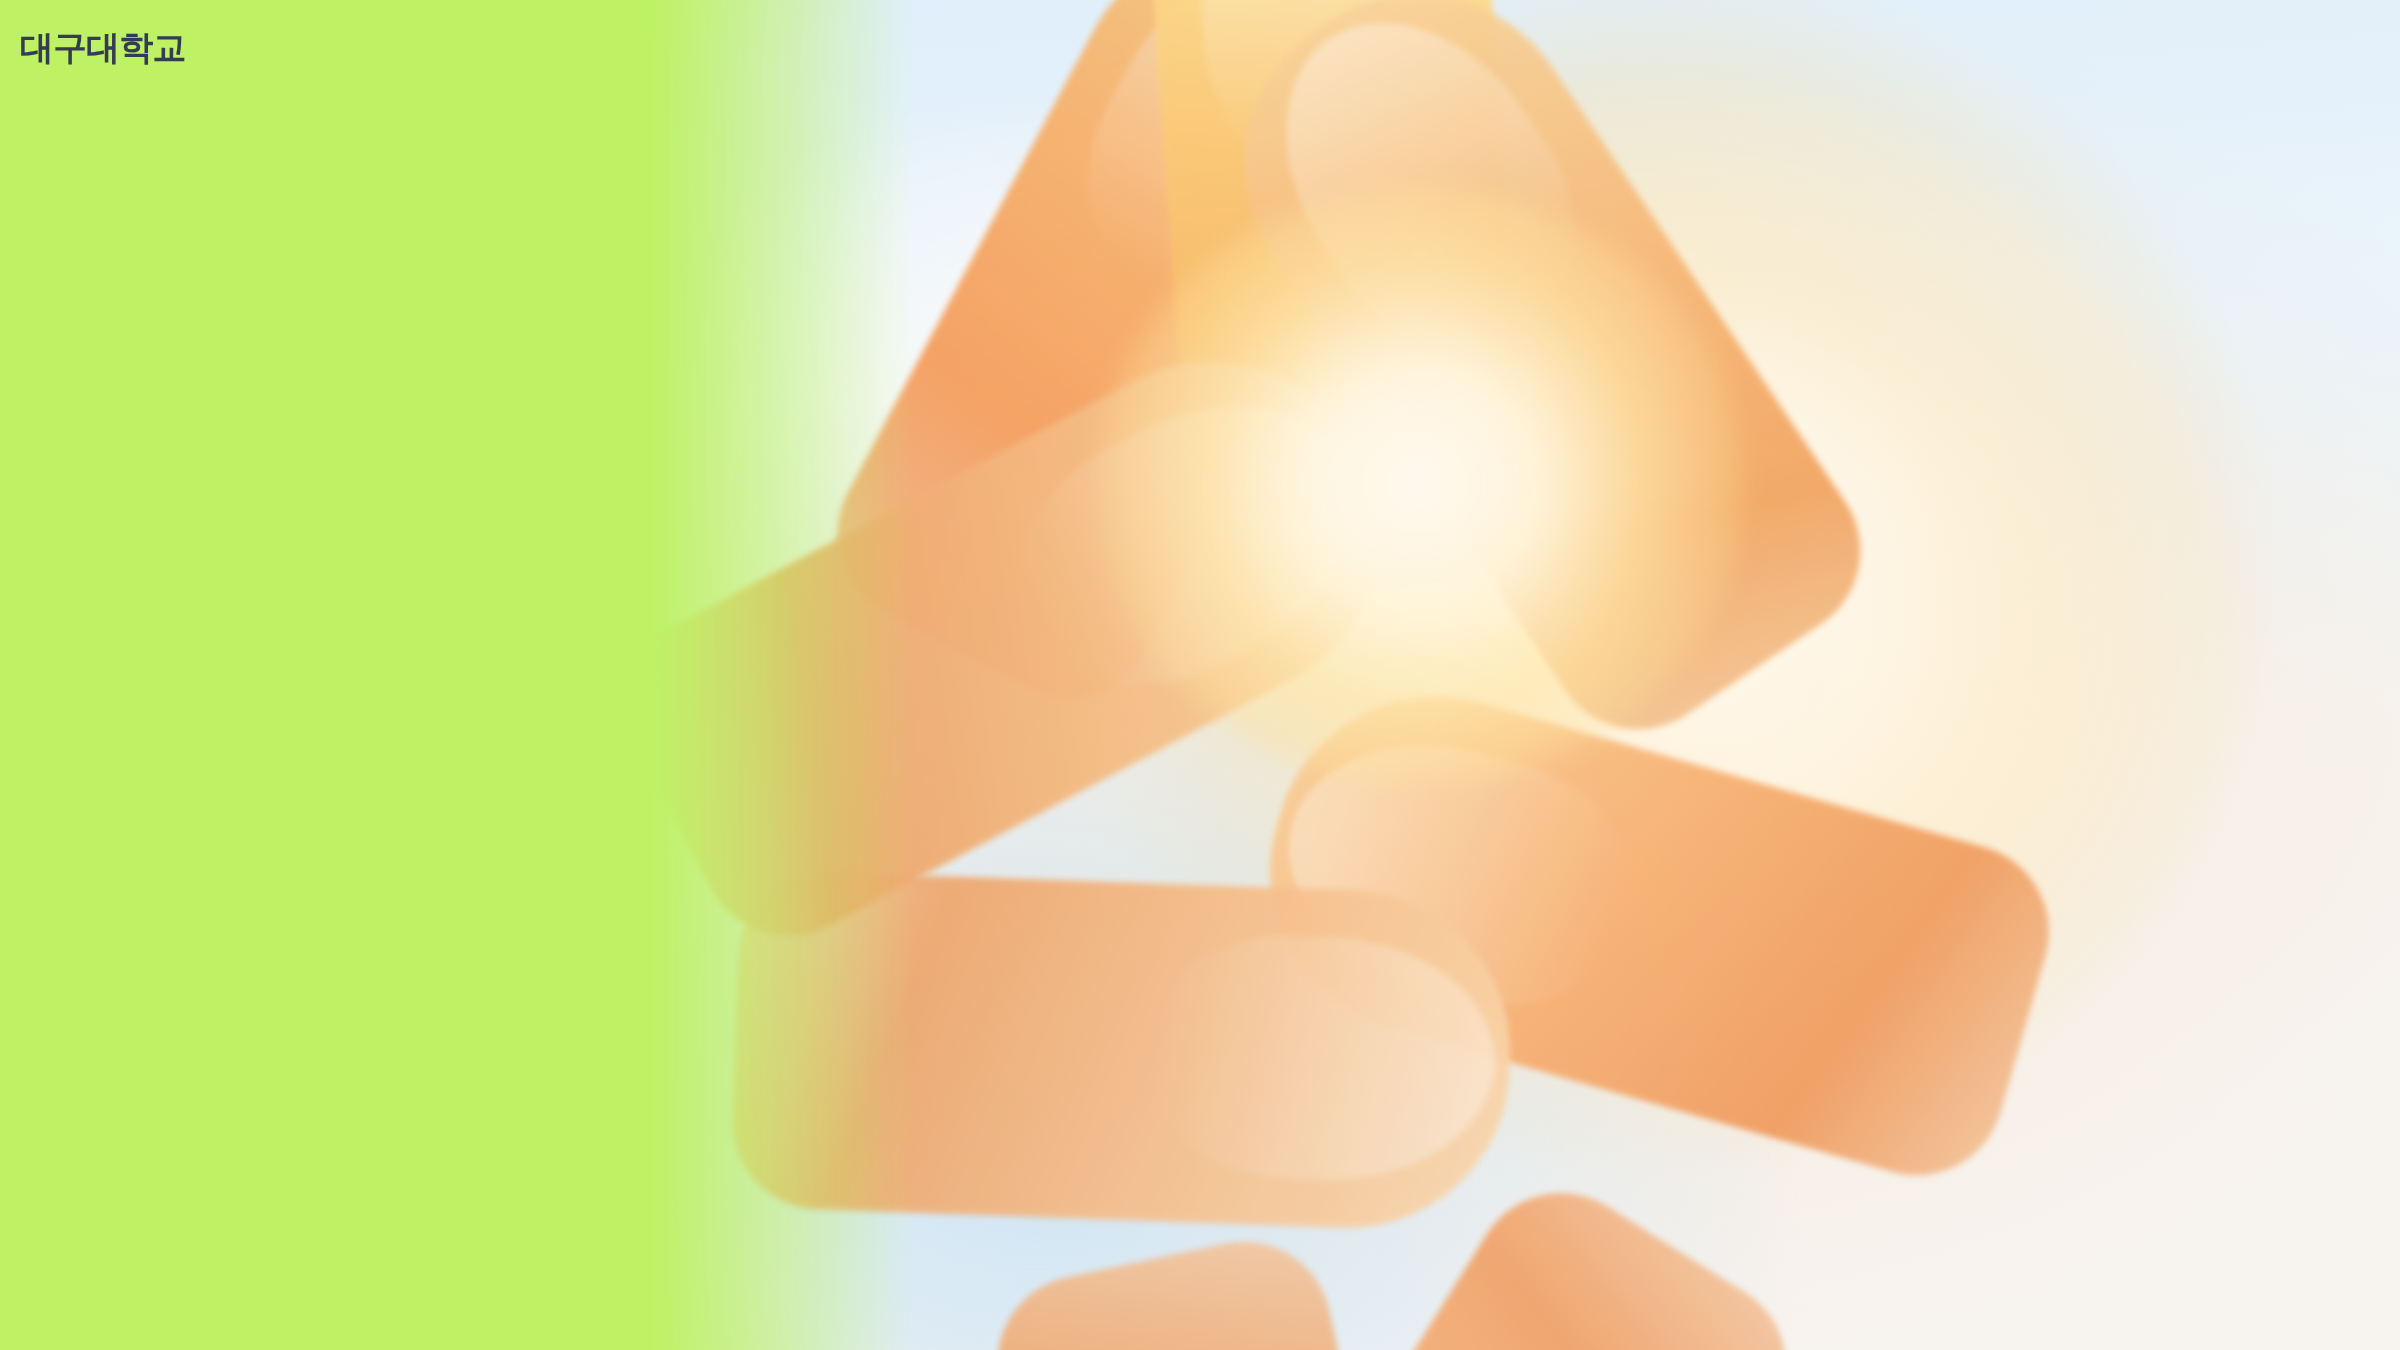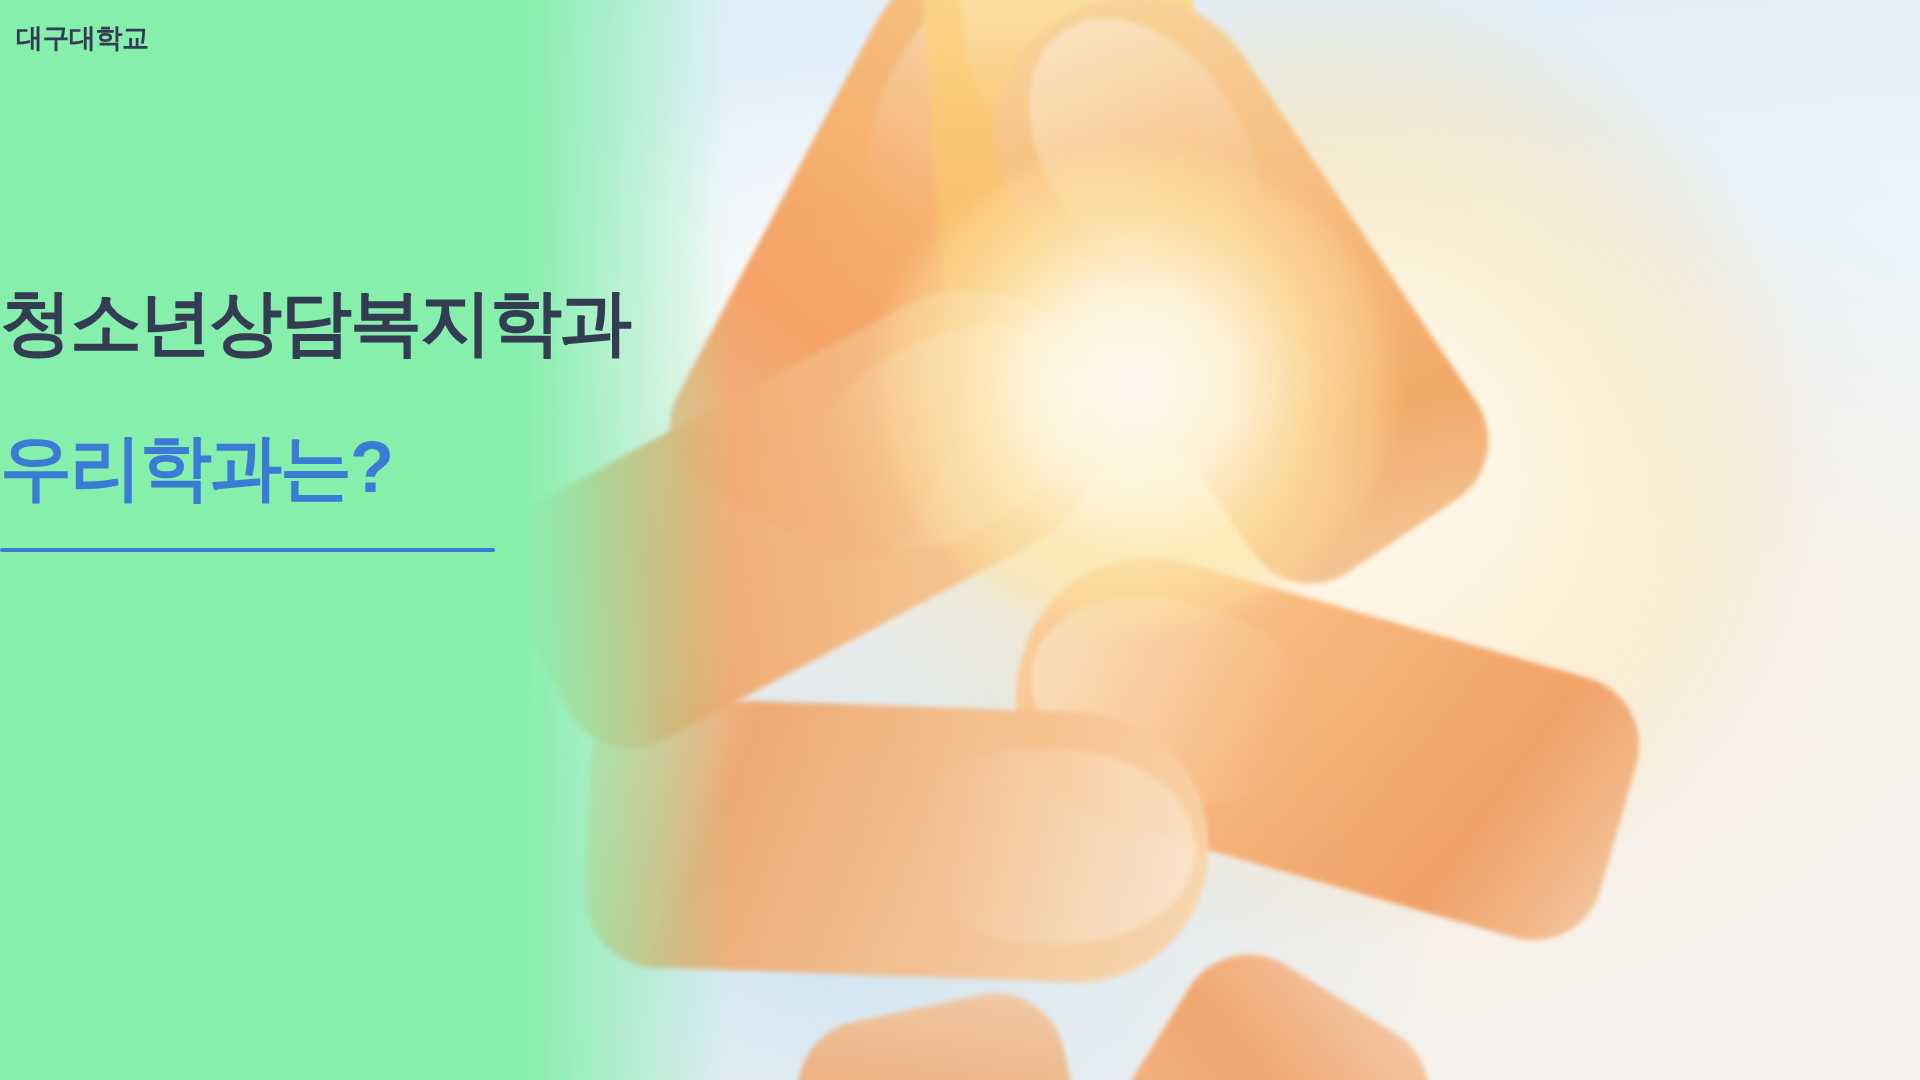--- a/index.html
+++ b/index.html
@@ -6,21 +6,21 @@
   html, body {
     width:1920px; height:1080px;
     overflow:hidden;
     background:#f8f8f8;
     font-family:"Liberation Sans","DejaVu Sans",sans-serif;
   }
 
   .slide {
     position:relative;
     width:1920px; height:1080px;
-    background:#86efac;
+    background:#bef264;
     overflow:hidden;
   }
 
   
   .logo {
     position:absolute;
     left:16px; top:20px;
     font-size:27px;
     font-weight:800;
     letter-spacing:-0.5px;
@@ -174,19 +174,14 @@
       <div class="hand h7"></div>
       <div class="hand h8"></div>
 
       <div class="flare"></div>
       <div class="warmwash"></div>
     </div>
   </div>
 
   <div class="logo">대구대학교</div>
 
-  <div class="headline">
-    <div class="line1">청소년상담복지학과</div>
-    <div class="line2">우리학과는?</div>
-    <div class="rule"></div>
-  </div>
 
 </div>
 
 </body></html>

